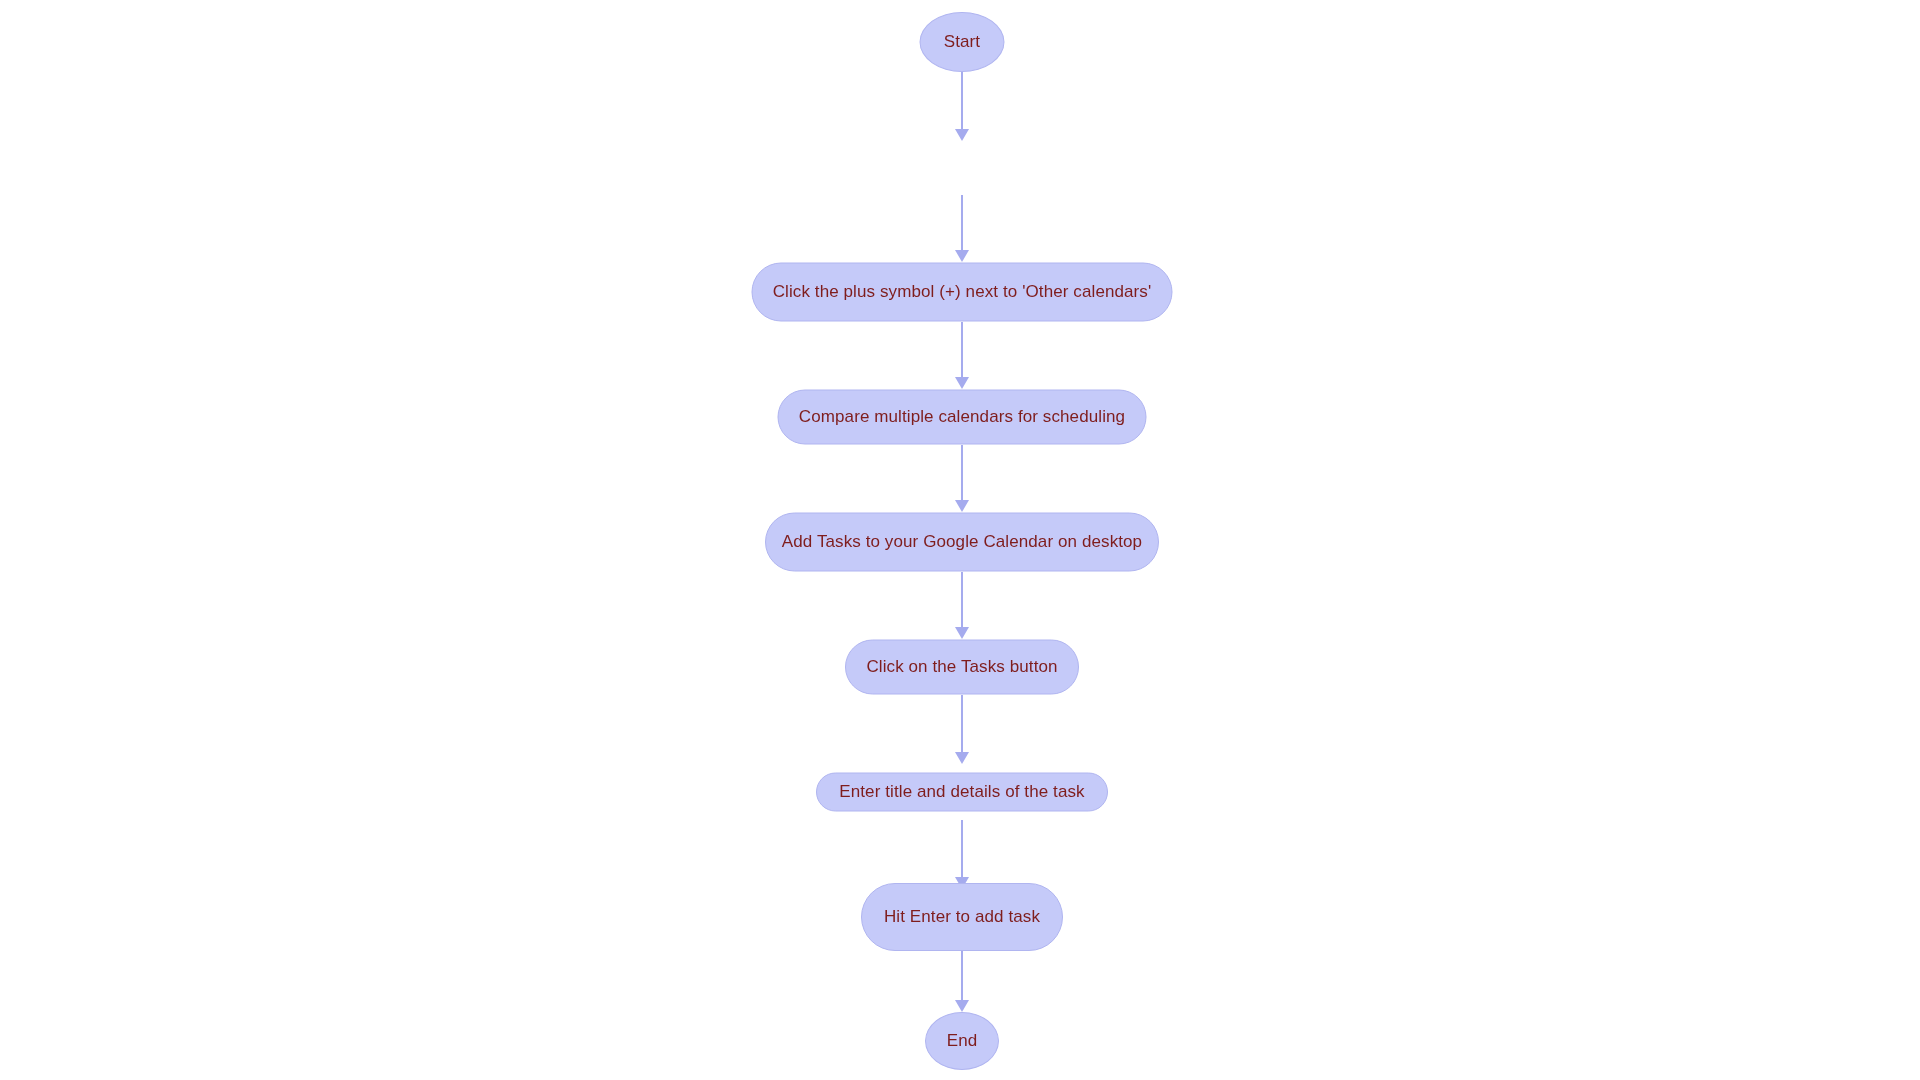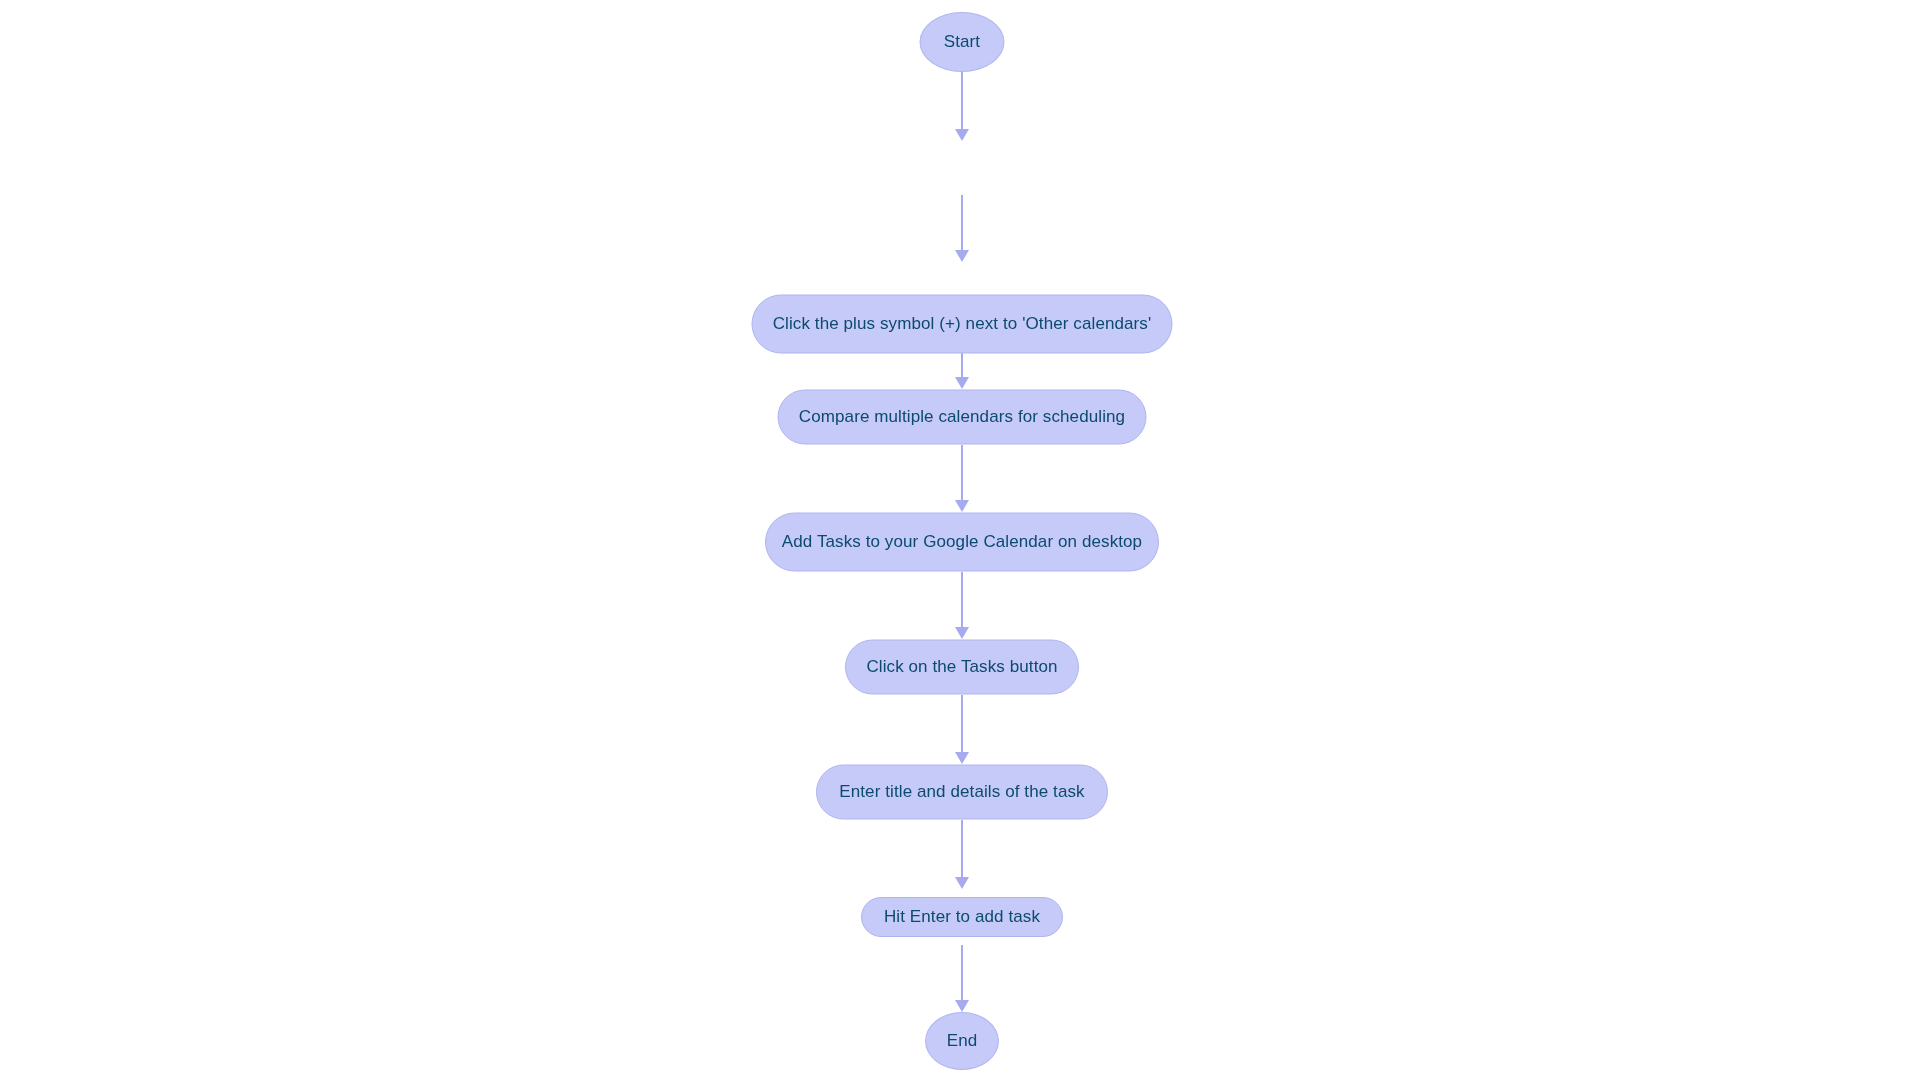--- a/index.html
+++ b/index.html
@@ -47,21 +47,21 @@
   .node {
     position: absolute;
     transform: translate(-50%, -50%);
     box-sizing: border-box;
     display: flex;
     align-items: center;
     justify-content: center;
     text-align: center;
     background: #c5caf9;
     border: 1.4px solid #b0b5f0;
-    color: #0c4a6e;
+    color: #7f1d1d;
     font-size: 17px;
     font-weight: 400;
     line-height: 1.2;
     letter-spacing: 0.1px;
     white-space: nowrap;
     padding: 0 14px;
   }
   .node.terminal {
     border-radius: 50%;
   }
@@ -102,34 +102,34 @@
       <div class="stem"></div>
       <div class="head"></div>
     </div>
     <div class="connector" style="left: 962px; top: 945px; height: 67px;">
       <div class="stem"></div>
       <div class="head"></div>
     </div>
     <div class="node terminal" style="left: 962px; top: 42px; width: 85px; height: 60px;">
       <span>Start</span>
     </div>
-    <div class="node process" style="left: 962px; top: 292px; width: 421px; height: 59px; margin-top: 32px;">
+    <div class="node process" style="left: 962px; top: 292px; width: 421px; height: 59px;">
       <span>Click the plus symbol (+) next to 'Other calendars'</span>
     </div>
     <div class="node process" style="left: 962px; top: 542px; width: 394px; height: 59px;">
       <span>Add Tasks to your Google Calendar on desktop</span>
     </div>
     <div class="node process" style="left: 962px; top: 417px; width: 369px; height: 55px;">
       <span>Compare multiple calendars for scheduling</span>
     </div>
     <div class="node process" style="left: 962px; top: 667px; width: 234px; height: 55px;">
       <span>Click on the Tasks button</span>
     </div>
-    <div class="node process" style="left: 962px; top: 792px; width: 292px; height: 55px;">
+    <div class="node process" style="left: 962px; top: 792px; width: 292px; height: 39px;">
       <span>Enter title and details of the task</span>
     </div>
-    <div class="node process" style="left: 962px; top: 917px; width: 202px; height: 40px;">
+    <div class="node process" style="left: 962px; top: 917px; width: 202px; height: 68px;">
       <span>Hit Enter to add task</span>
     </div>
     <div class="node terminal" style="left: 962px; top: 1041px; width: 74px; height: 58px;">
       <span>End</span>
     </div>
   </div>
 
 </body></html>

